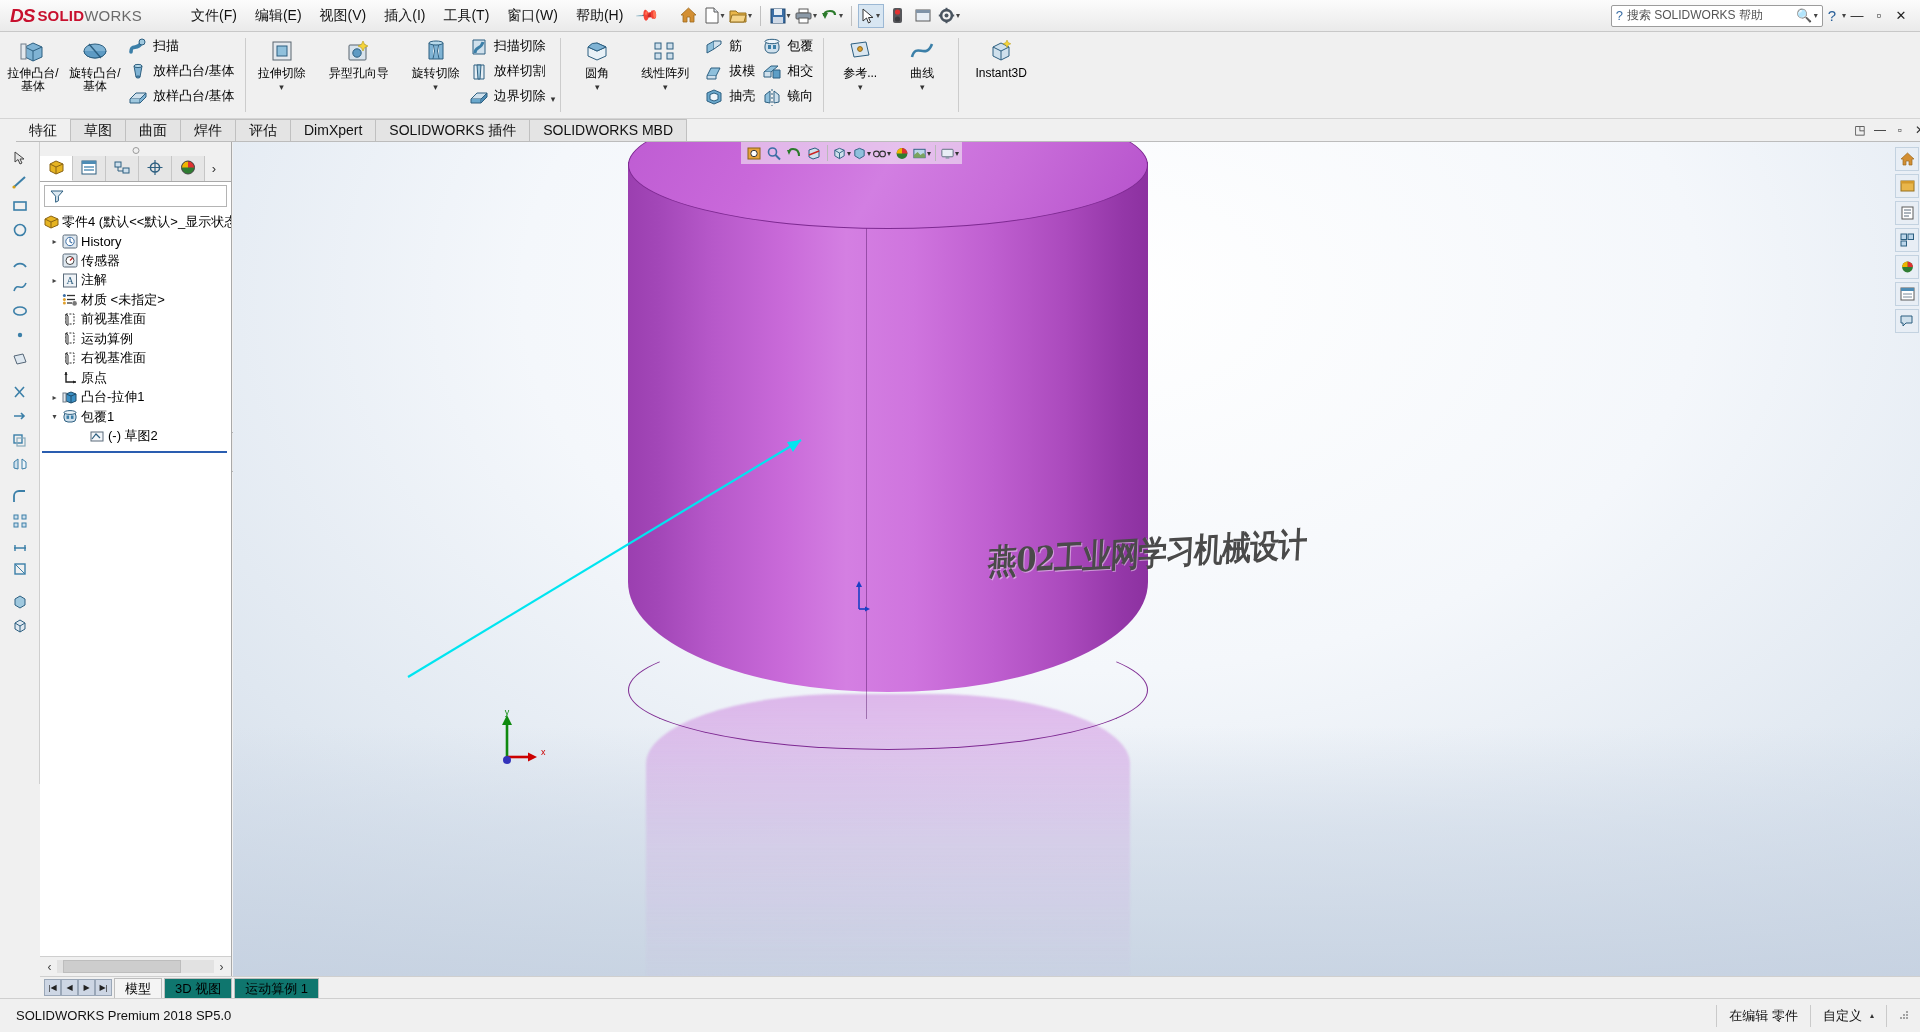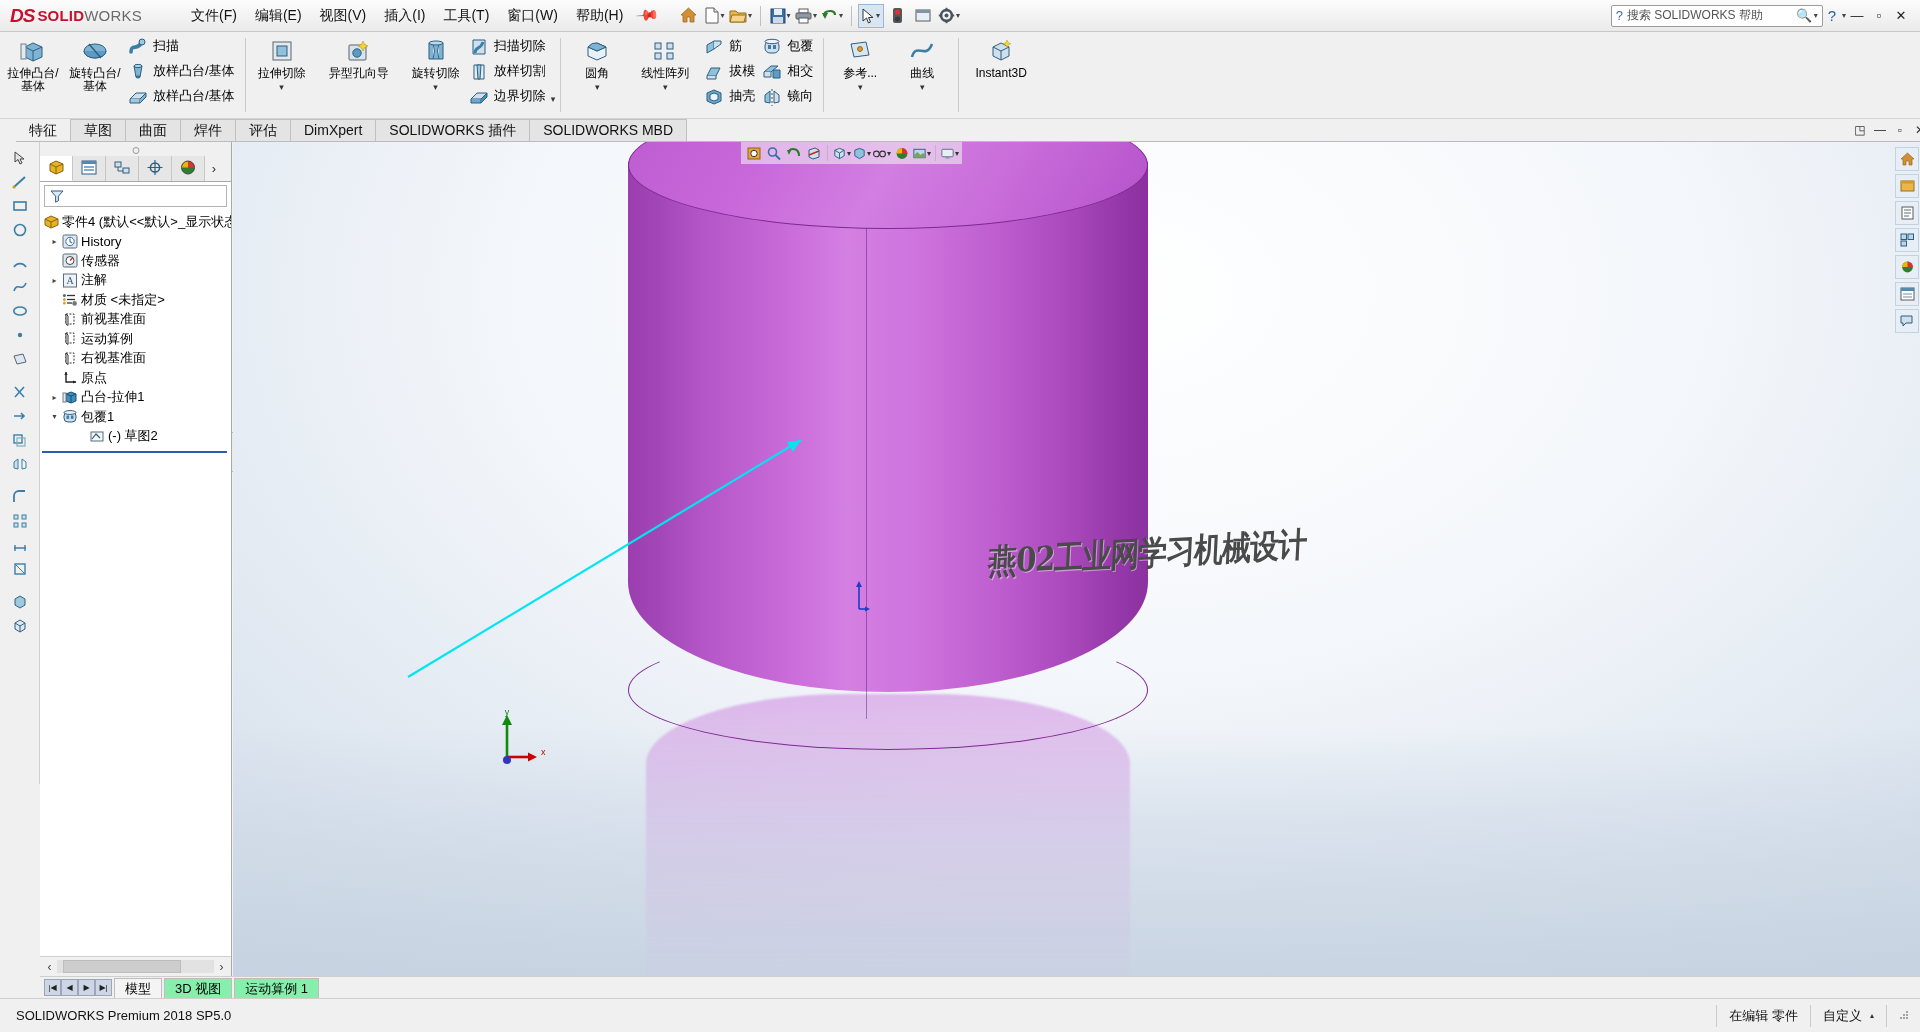--- a/index.html
+++ b/index.html
@@ -258,21 +258,21 @@
     background: #f0f0f0; display: flex; align-items: center; border-top: 1px solid #cfcfcf;
   }
   .nav-grp { display: flex; align-items: center; margin-left: 4px; }
   .nav-b {
     width: 17px; height: 17px; background: #cdd6e4; border: 1px solid #9aa7b8;
     display: flex; align-items: center; justify-content: center; font-size: 8px; color: #222;
     cursor: default;
   }
   .btab {
     height: 20px; line-height: 19px; padding: 0 10px; font-size: 13px;
-    background: #86efac; border: 1px solid #bdbdbd; border-bottom: none; margin-left: 2px;
+    background: #0f766e; border: 1px solid #bdbdbd; border-bottom: none; margin-left: 2px;
     cursor: default;
   }
   .btab.active { background: #f4f4f4; font-weight: normal; }
 
   
   .status {
     position: absolute; left: 0; top: 998px; width: 1920px; height: 34px;
     background: #f0f0f0; border-top: 1px solid #cfcfcf;
     display: flex; align-items: center; font-size: 13px; color: #111;
   }

